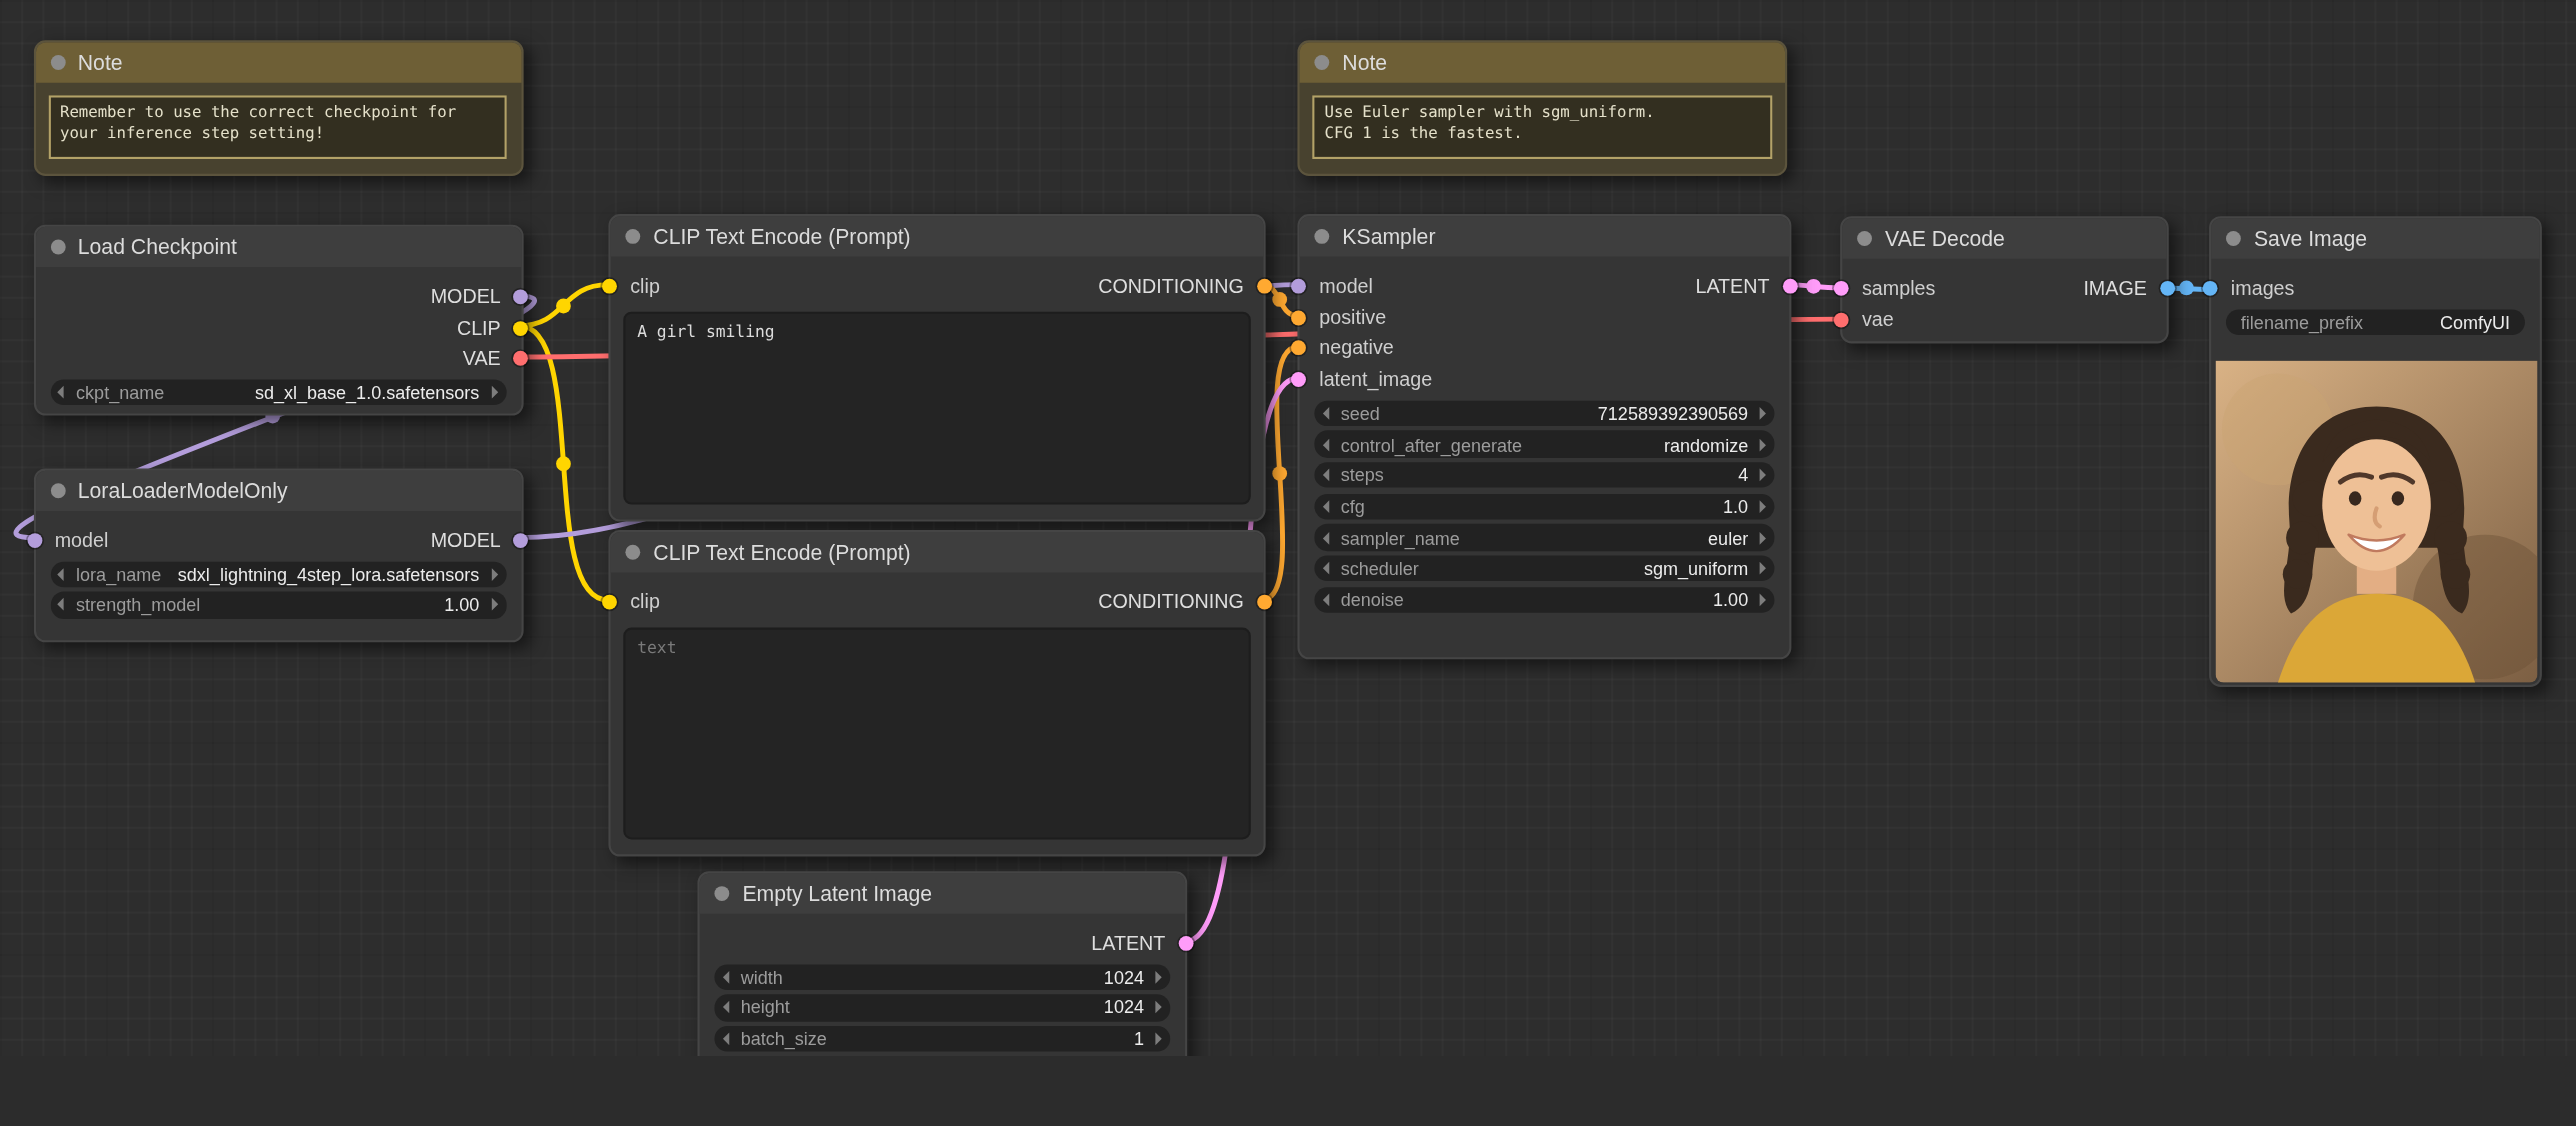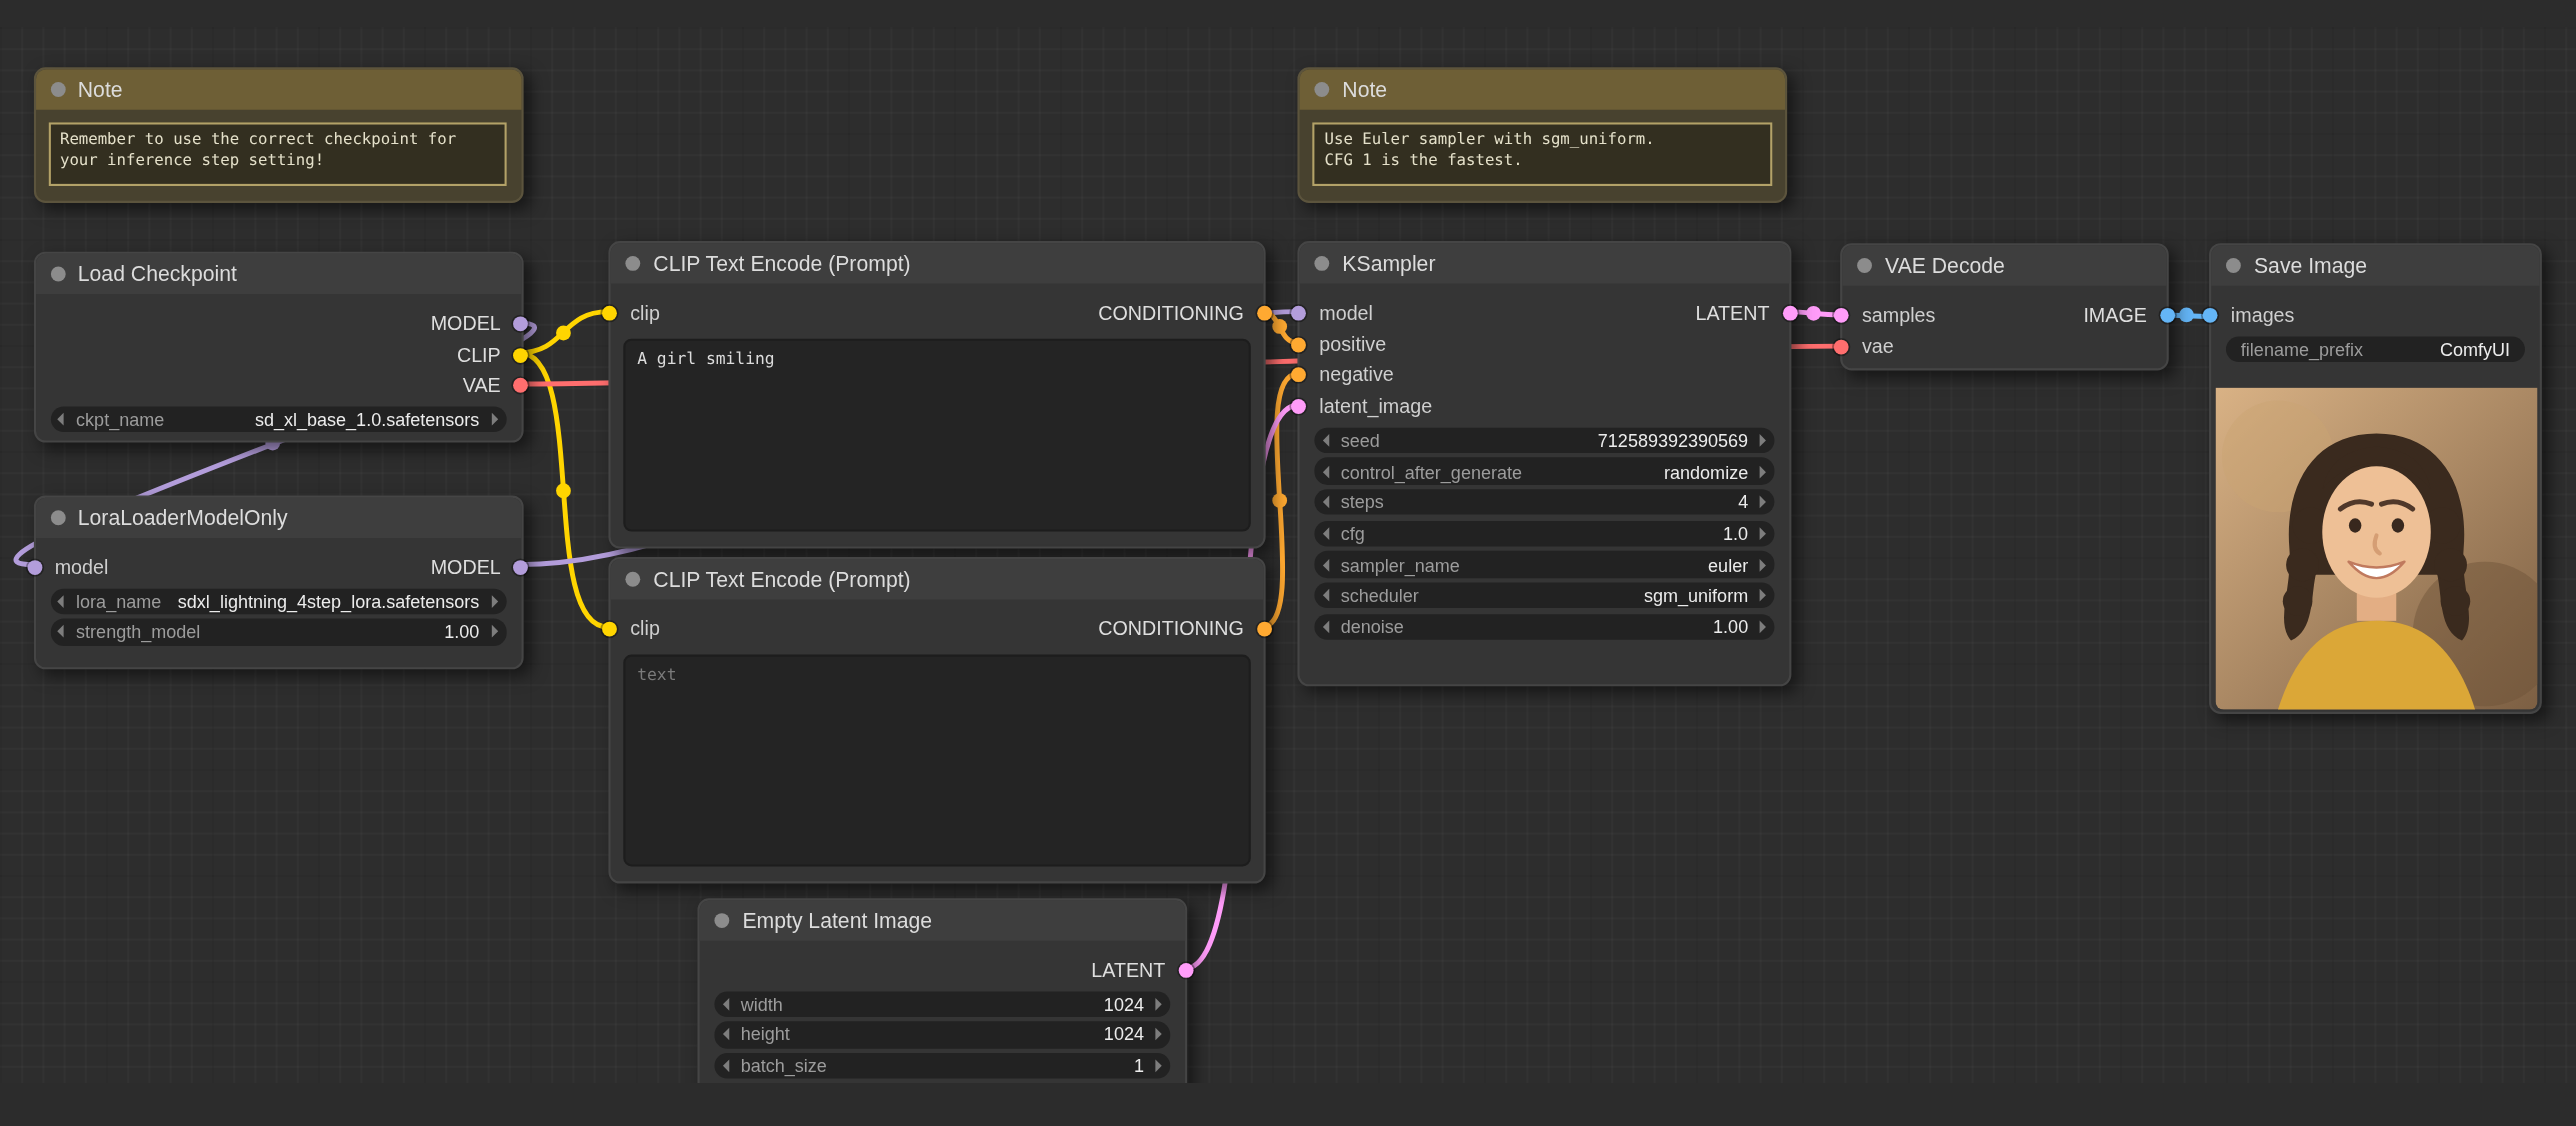--- a/index.html
+++ b/index.html
@@ -1,16 +1,16 @@
 <!DOCTYPE html>
 <html style="font-size:12.4px"><head>
 <meta charset="utf-8">
 <style>
   html,body{margin:0;padding:0;background:#2c2c2c;}
-  #viewport{position:relative;width:2576px;height:1056px;overflow:hidden;background:#2c2c2c;margin-top:27px;}
+  #viewport{position:relative;width:2576px;height:1056px;overflow:hidden;background:#2c2c2c;}
   #canvas{position:absolute;left:0;top:0;width:1215px;height:532px;transform:scale(2.12);transform-origin:0 0;
     background-color:#2d2d2d;
     background-image:
       linear-gradient(rgba(0,0,0,.14) 0.8px,transparent 0.8px),
       linear-gradient(90deg,rgba(0,0,0,.14) 0.8px,transparent 0.8px),
       linear-gradient(rgba(255,255,255,.025) 0.8px,transparent 0.8px),
       linear-gradient(90deg,rgba(255,255,255,.025) 0.8px,transparent 0.8px);
     background-size:50px 50px,50px 50px,10px 10px,10px 10px;
     font-family:"Liberation Sans",sans-serif;}
   svg.wires{position:absolute;left:0;top:0;z-index:1;}

